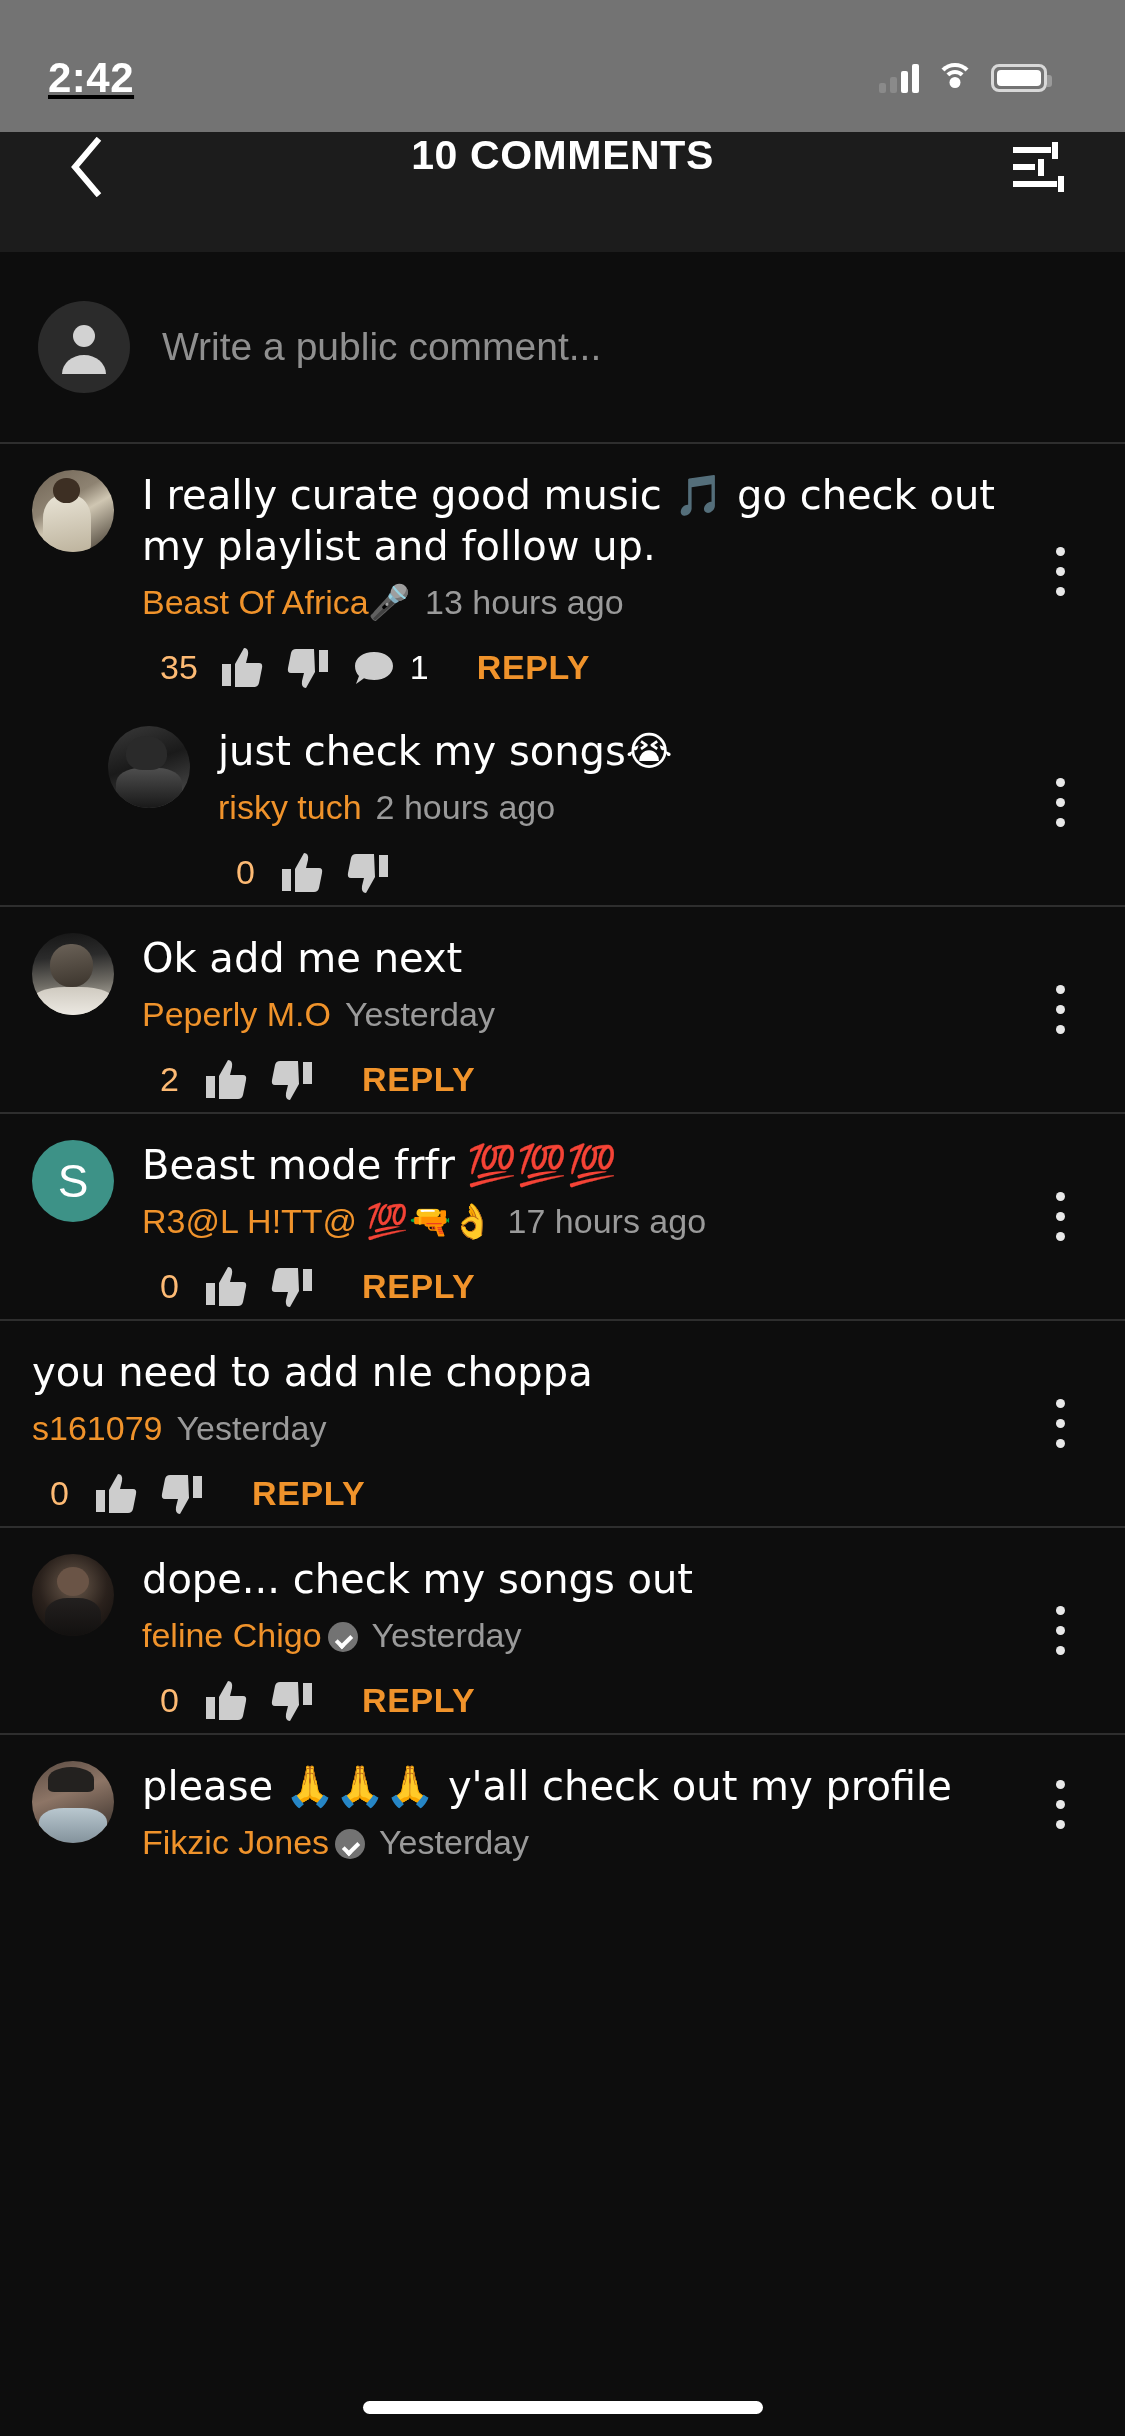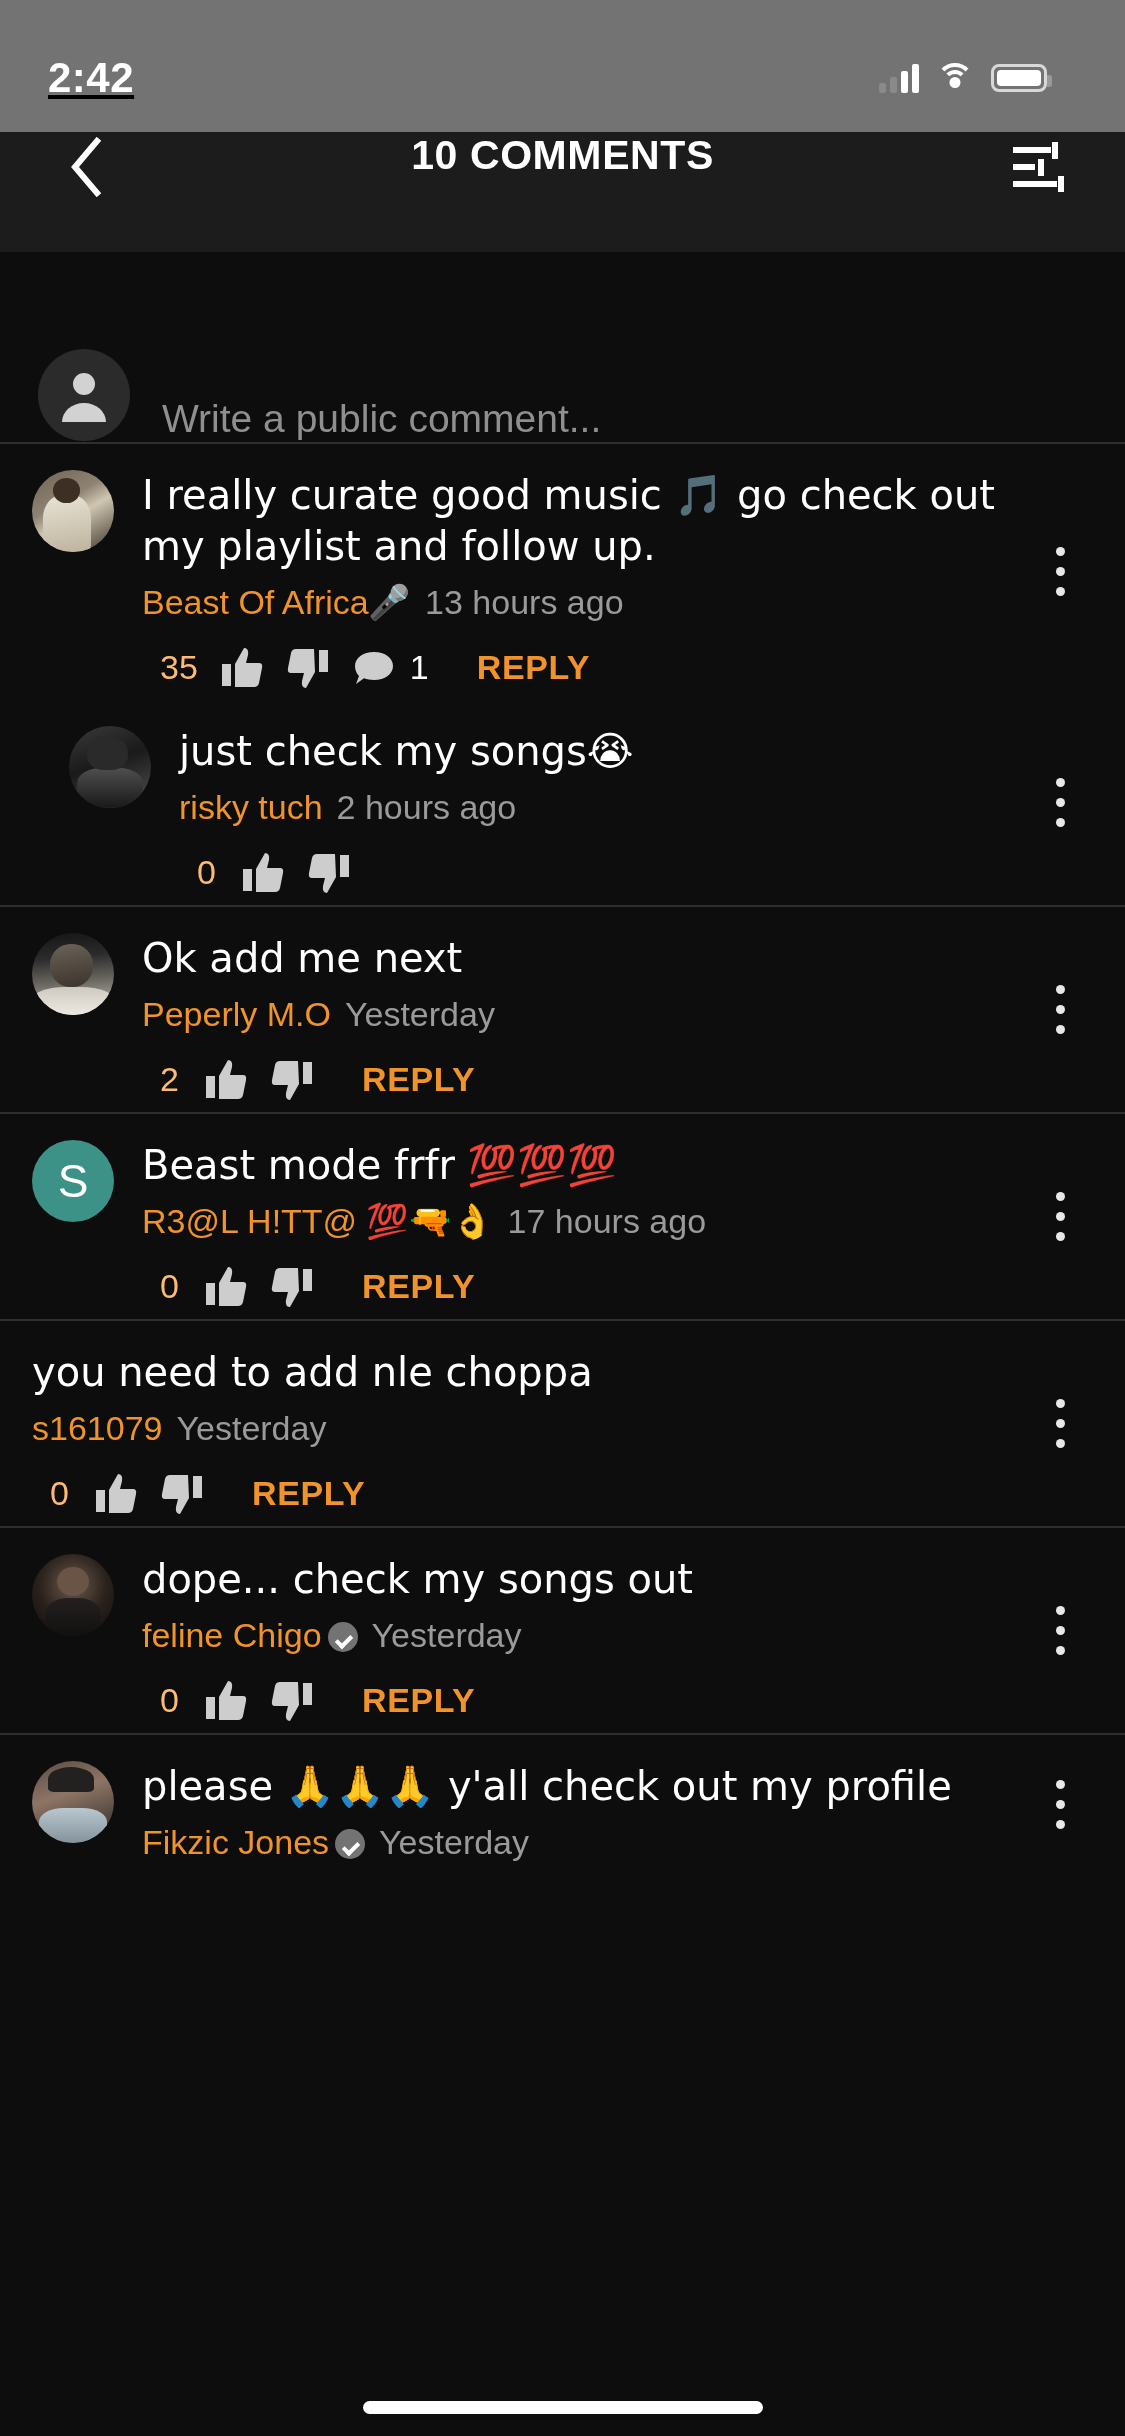--- a/index.html
+++ b/index.html
@@ -46,35 +46,35 @@
   .back-btn svg{ display:block; }
   .nav-title{
     position:absolute; left:0; right:0; text-align:center;
     color:#fff; font-size:41px; font-weight:700; letter-spacing:.6px;
     pointer-events:none;
   }
   .sort-btn{ margin-left:auto; width:70px; height:70px; display:flex; align-items:center; justify-content:center;}
 
   
   .composer{
-    height:190px; display:flex; align-items:flex-end; padding:1px 38px;
+    height:190px; display:flex; align-items:center; padding:8px 38px;
     background:#0d0d0d;
   }
   .composer .av{
     width:92px; height:92px; border-radius:50%; background:#2b2b2b;
     display:flex; align-items:center; justify-content:center; flex:0 0 auto;
   }
   .composer .ph{ margin-left:32px; color:#8f8f8f; font-size:39px; }
 
   .divider{ height:2px; background:#2e2e2e; margin:0; }
 
   
   .comments{ }
   .comment{ padding:26px 32px 10px 32px; position:relative; display:flex; }
-  .comment.reply{ padding-left:69px; }
+  .comment.reply{ padding-left:108px; }
 
   .av-wrap{ flex:0 0 auto; width:82px; margin-right:28px; }
   .avatar{
     width:82px; height:82px; border-radius:50%; overflow:hidden;
     background:#2a2a2a; position:relative;
     display:flex; align-items:center; justify-content:center;
   }
   .avatar.initial{ font-size:46px; color:#ffffff; font-weight:400; }
 
   .cbody{ flex:1 1 auto; min-width:0; padding-right:40px; }

